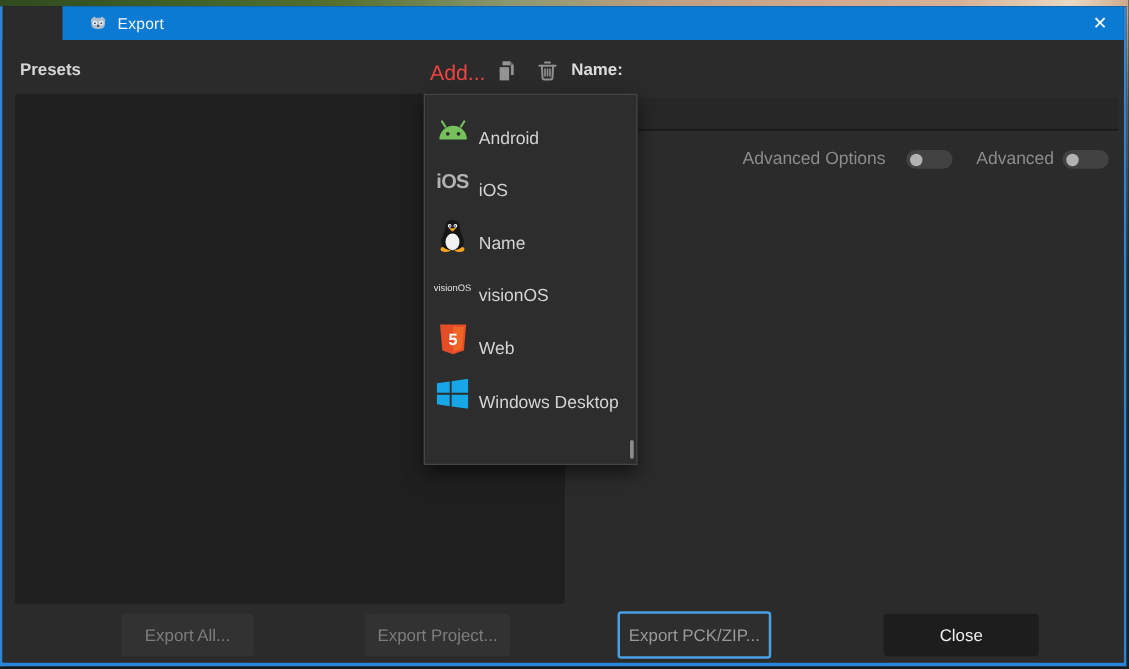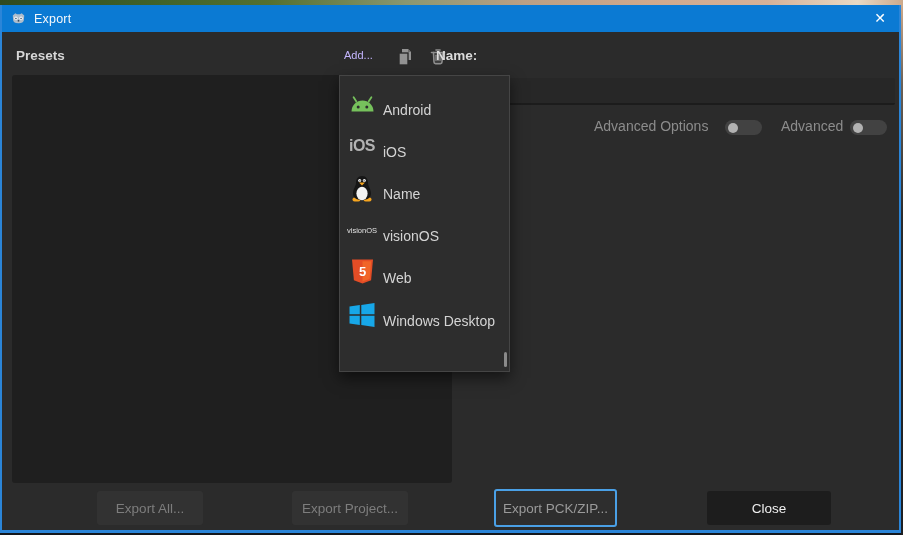--- a/index.html
+++ b/index.html
@@ -10,34 +10,34 @@
       background:linear-gradient(90deg,#2f4a1f 0%,#41632a 18%,#55702f 30%,#8a9770 45%,
                  #bb9f84 58%,#d0a98d 72%,#d6b198 85%,#e9d9c4 95%,#cda98b 100%); }
   .desktop-right-strip { position:absolute; right:0; top:5px; width:2px; height:530px;
       background:linear-gradient(180deg,#cda98b 0%,#6b6055 15%,#2a2a2a 40%,#1d1f22 100%); }
 
   .window { position:absolute; left:0; top:5px; width:901px; height:528px;
       border-left:2px solid #2b85d8; border-right:2px solid #2b85d8;
       border-bottom:3px solid #2b85d8; background:#2b2b2b; }
 
   .titlebar { position:relative; height:27px; background:#0b7ad3;
-      display:flex; align-items:center; padding-left:8px; }
+      display:flex; align-items:center; padding-left:20px;margin-left:48px; }
   .titlebar-title { color:#f4f7fa; font-size:12.5px; margin-left:7px; letter-spacing:.2px; }
   .titlebar-close { position:absolute; right:13px; top:4px; color:#ffffff;
       font-size:14px; line-height:18px; cursor:default; }
 
   .dialog { position:relative; width:897px; height:498px; background:#2b2b2b; }
 
   .presets-header { position:absolute; left:14px; top:16px; font-size:13.5px;
       font-weight:bold; color:#d6d6d6; }
-  .add-link { position:absolute; left:342px; top:17px; font-size:11px; color:#c4b5fd; }
+  .add-link { position:absolute; left:342px; top:17px; font-size:17px; color:#ef4444; }
   .icon-btn { position:absolute; top:15px; width:20px; height:20px; }
   .icon-copy { left:393px; }
   .icon-trash { left:426px; }
-  .name-label { position:absolute; left:434px; top:16px; font-size:13.5px;
+  .name-label { position:absolute; left:455px; top:16px; font-size:13.5px;
       font-weight:bold; color:#dcdcdc; }
   .name-field { position:absolute; left:458px; top:46px; width:435px; height:27px;
       background:#272727; border-bottom:2px solid #1c1c1c; border-radius:2px;
       color:#cfcfcf; font-size:13px; padding:0 6px; outline:none; border-top:0;
       border-left:0; border-right:0; }
 
   .presets-panel { position:absolute; left:10px; top:43px; width:440px; height:408px;
       background:#1f1f1f; border-radius:3px; }
 
   .opt-label { position:absolute; font-size:14px; color:#8c8c8c; }

